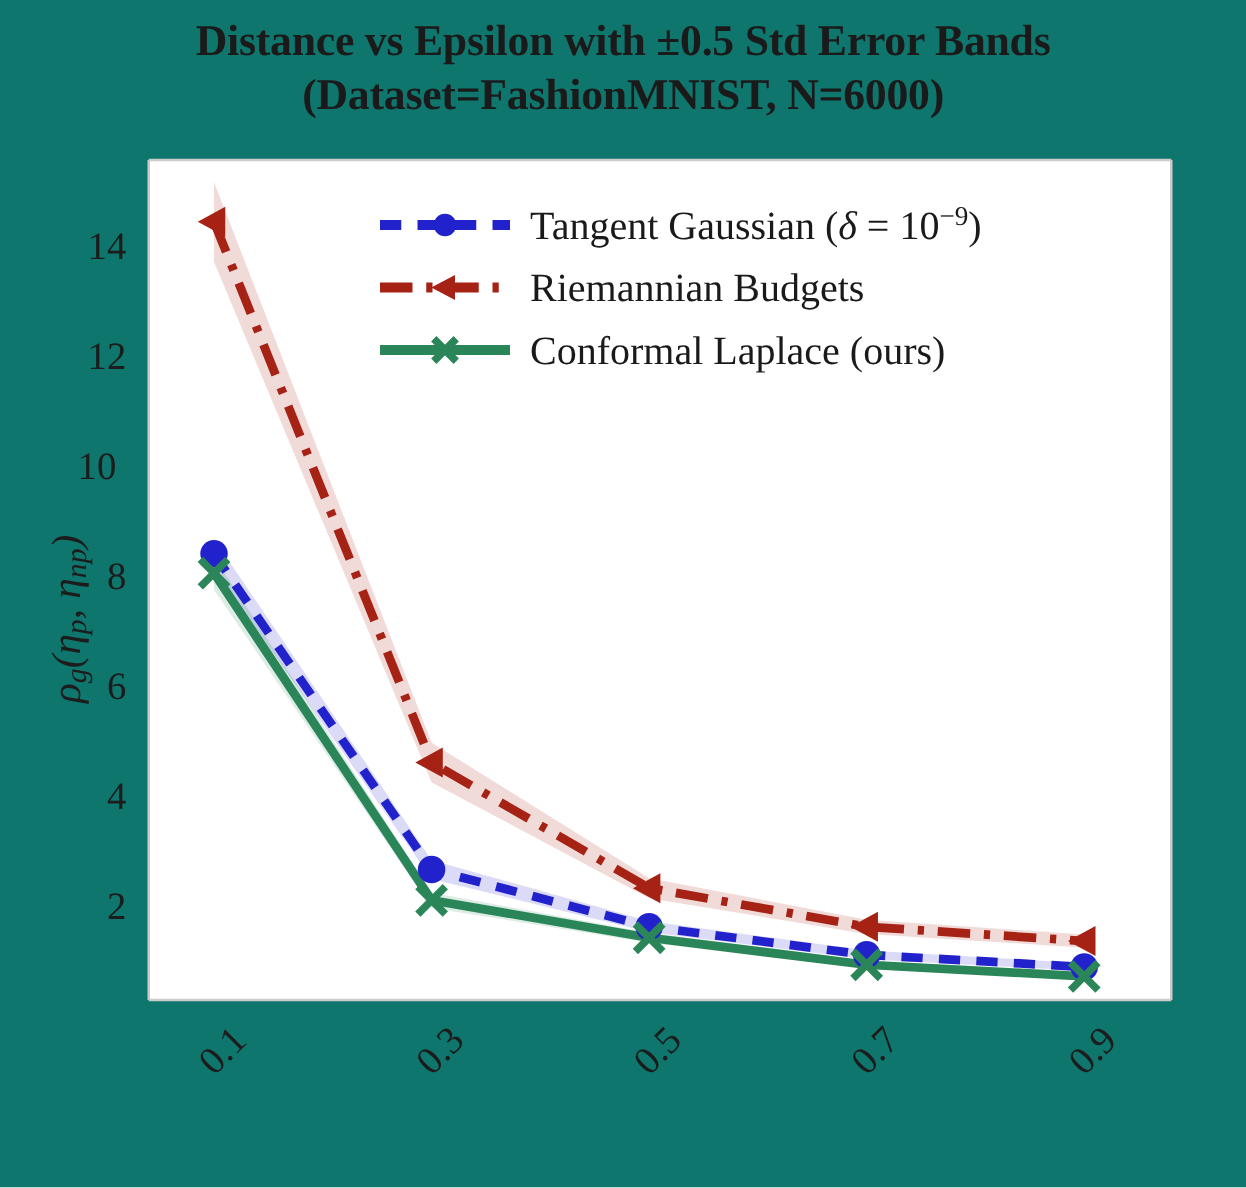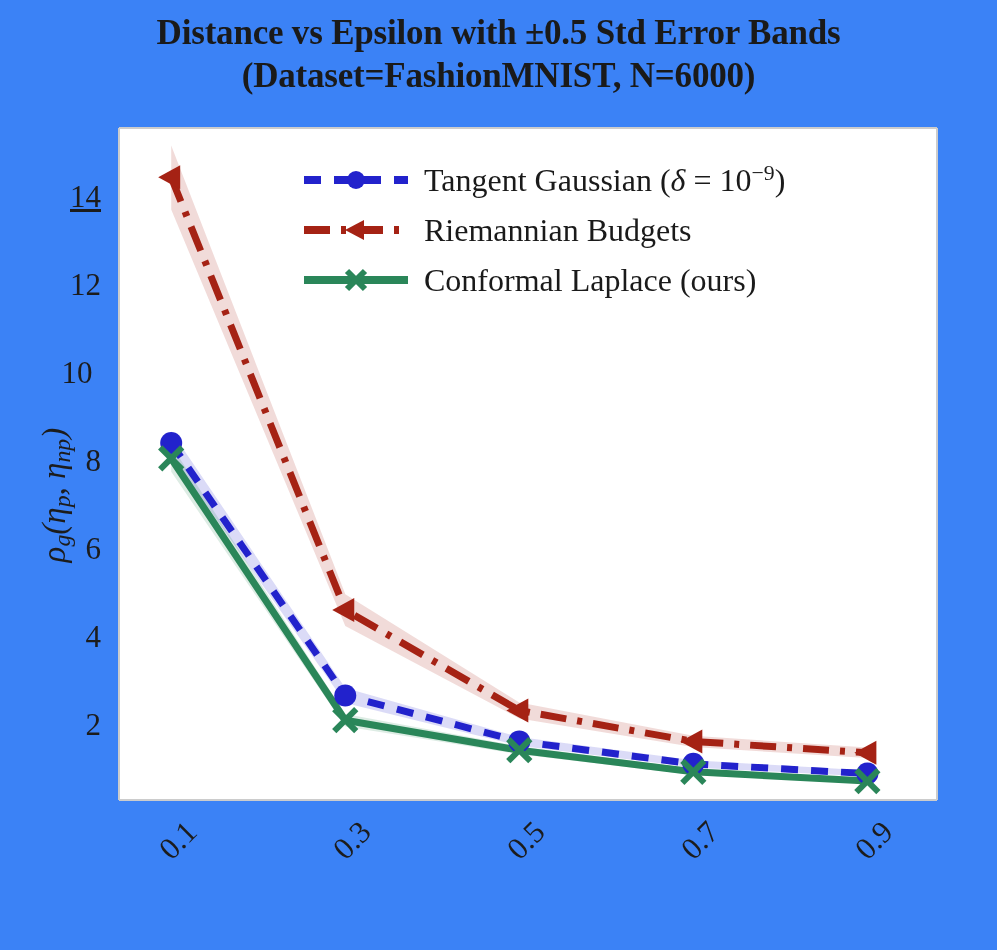--- a/index.html
+++ b/index.html
@@ -4,21 +4,21 @@
 <style>
   html, body {
     margin: 0;
     padding: 0;
     background: #ffffff;
   }
   #page {
     position: relative;
     width: 997px;
     height: 950px;
-    background: #3b82f6;
+    background: #0f766e;
     font-family: "Liberation Serif", serif;
     overflow: hidden;
   }
   #chart-title {
     position: absolute;
     left: 0;
     top: 12px;
     width: 997px;
     text-align: center;
     font-family: "Liberation Serif", serif;
@@ -178,21 +178,21 @@
           <line x1="65" y1="6" x2="47" y2="24" stroke="#2a8659" stroke-width="6"></line>
         </svg>
       <span class="legend-text">Conformal Laplace (ours)</span>
     </div>
   </div>
 
 <div class="tick-label ytick" style="left: 41px; top: 707.292px;">2</div>
     <div class="tick-label ytick" style="left: 41px; top: 619.161px;">4</div>
     <div class="tick-label ytick" style="left: 41px; top: 531.03px;">6</div>
     <div class="tick-label ytick" style="left: 41px; top: 442.898px;">8</div>
-    <div class="tick-label ytick" style="left: 47px; top: 354.767px; text-align: center;">10</div>
+    <div class="tick-label ytick" style="left: 33px; top: 354.767px;">10</div>
     <div class="tick-label ytick" style="left: 41px; top: 266.636px;">12</div>
-    <div class="tick-label ytick" style="left: 41px; top: 178.505px; text-decoration: underline;">14</div>
+    <div class="tick-label ytick" style="left: 41px; top: 178.505px;">14</div>
     <div class="tick-label xtick" style="left: 89.2128px; top: 814px;">0.1</div>
     <div class="tick-label xtick" style="left: 263.255px; top: 814px;">0.3</div>
     <div class="tick-label xtick" style="left: 437.298px; top: 814px;">0.5</div>
     <div class="tick-label xtick" style="left: 611.34px; top: 814px;">0.7</div>
     <div class="tick-label xtick" style="left: 785.383px; top: 814px;">0.9</div>
   </div>
 
 </body></html>

